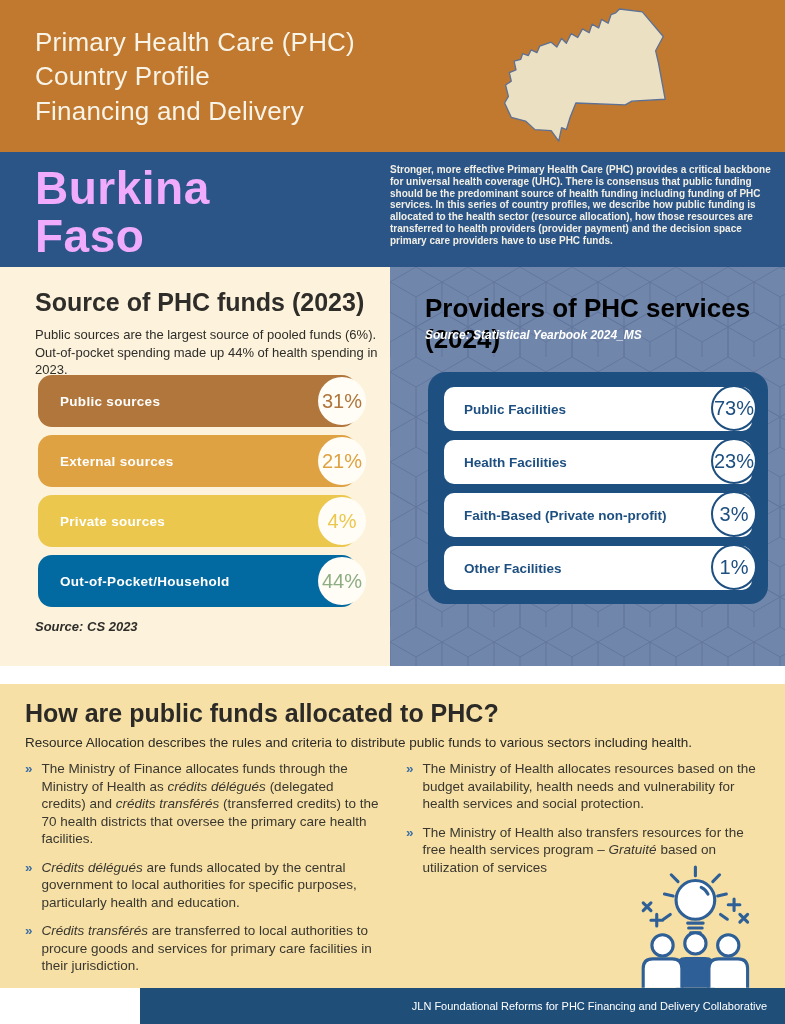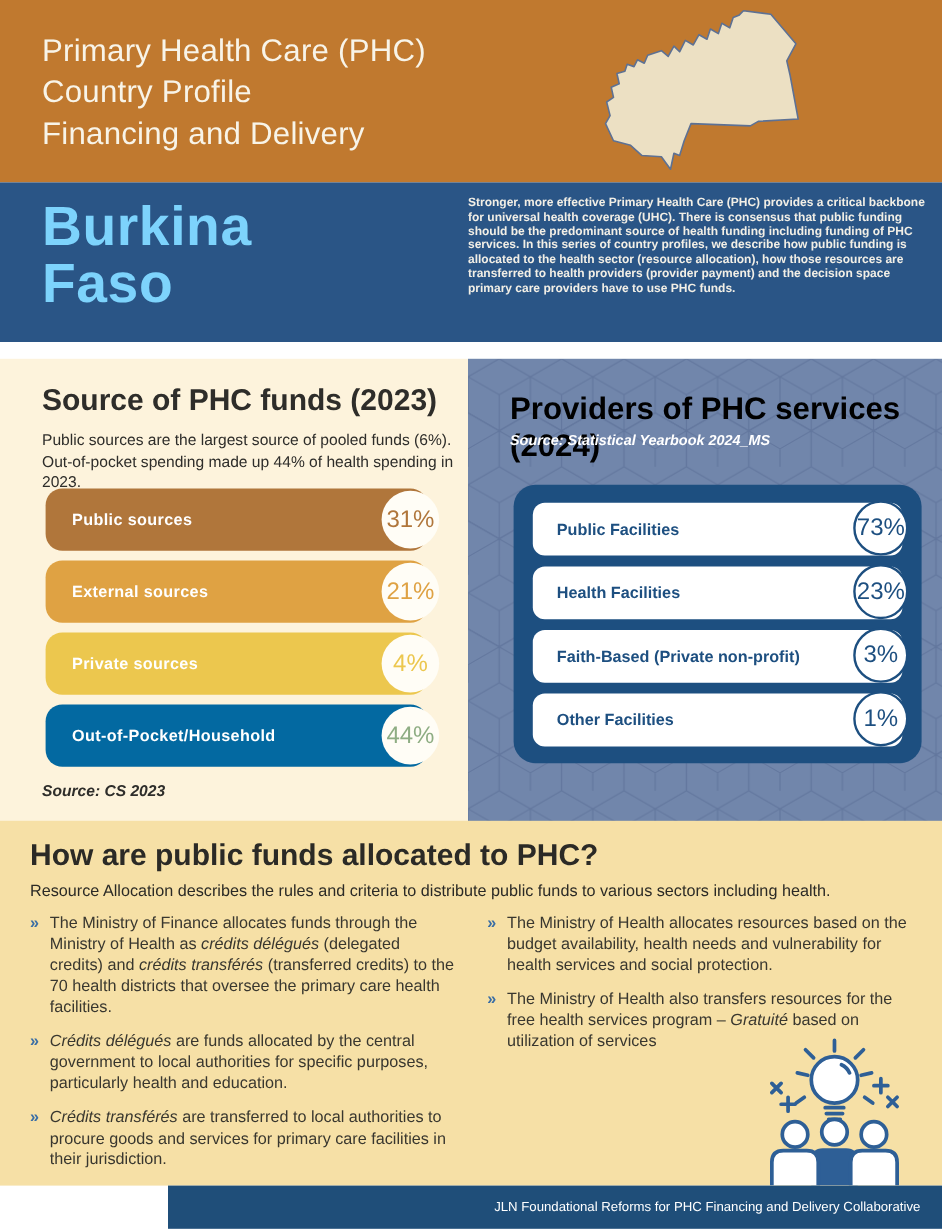--- a/index.html
+++ b/index.html
@@ -7,25 +7,25 @@
     width: 785px; height: 1024px; position: relative; overflow: hidden;
     font-family: "Liberation Sans", sans-serif; background: #fff;
   }
   
   .header { position: absolute; top: 0; left: 0; width: 785px; height: 152px; background: #c0792f; }
   .header-title { position: absolute; left: 35px; top: 25px; color: #f8f4e8; font-size: 26px; font-weight: 400; line-height: 1.32; letter-spacing: .2px; }
   .header-title span { display: block; }
   .map-svg { position: absolute; left: 478px; top: 6px; }
   
   .band { position: absolute; top: 152px; left: 0; width: 785px; height: 133px; background: #2a5586; }
-  .country-name { position: absolute; left: 35px; top: 13px; color: #7dd3fc; font-size: 46px; font-weight: 800; line-height: 1.04; letter-spacing: .5px; }
+  .country-name { position: absolute; left: 35px; top: 13px; color: #f0abfc; font-size: 46px; font-weight: 800; line-height: 1.04; letter-spacing: .5px; }
   .country-name span { display: block; }
   .intro { position: absolute; left: 390px; top: 12px; width: 383px; color: #f2efe6; font-size: 10px; font-weight: 700; line-height: 1.18; }
   
-  .mid { position: absolute; top: 299px; left: 0; width: 663px; height: 399px; }
+  .mid { position: absolute; top: 267px; left: 0; width: 663px; height: 399px; }
   .mid-left { position: absolute; left: 0; top: 0; width: 390px; height: 399px; background: #fdf3dc; }
   .mid-right { position: absolute; left: 390px; top: 0; width: 395px; height: 399px; background: #7186ab; overflow: hidden; }
   .hexbg { position: absolute; left: 0; top: 0; }
   .src-heading { position: absolute; left: 35px; top: 21px; font-size: 25px; font-weight: 600; color: #2e2d2a; }
   .src-sub { position: absolute; left: 35px; top: 59px; font-size: 13px; font-weight: 500; color: #2e2d2a; line-height: 1.35; }
   .src-sub span { display: block; }
   #fund-bars { position: absolute; left: 38px; top: 108px; width: 318px; }
   .fund-bar { position: relative; height: 52px; border-radius: 14px; margin-bottom: 8px; }
   .fund-label { position: absolute; left: 22px; top: 50%; transform: translateY(-50%); color: #fff; font-weight: 700; font-size: 13.5px; letter-spacing: .3px; }
   .fund-circle { position: absolute; right: -10px; top: 2px; width: 48px; height: 48px; background: #fffdf6; border-radius: 50%;

